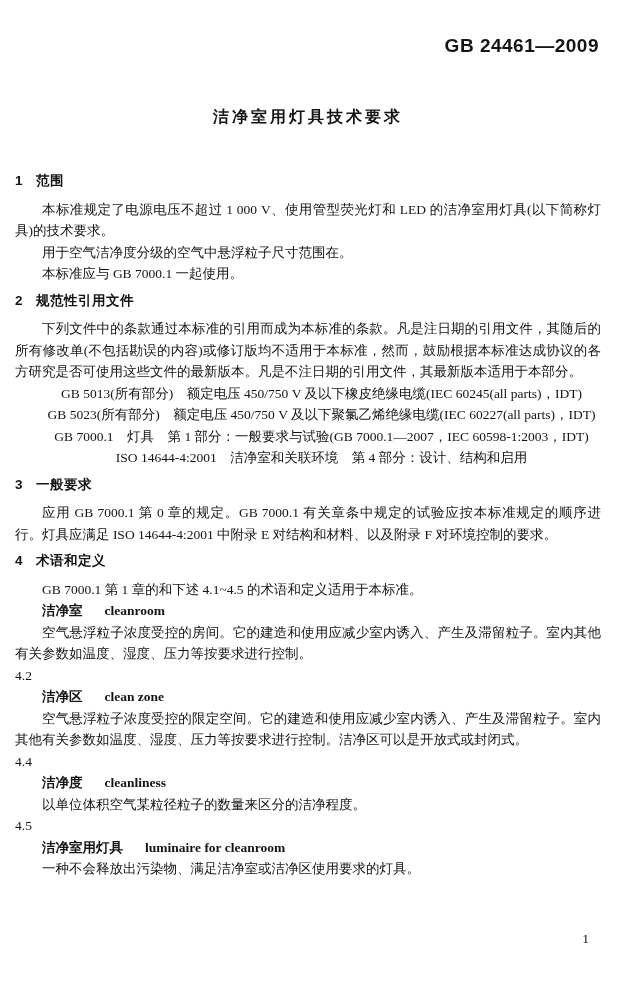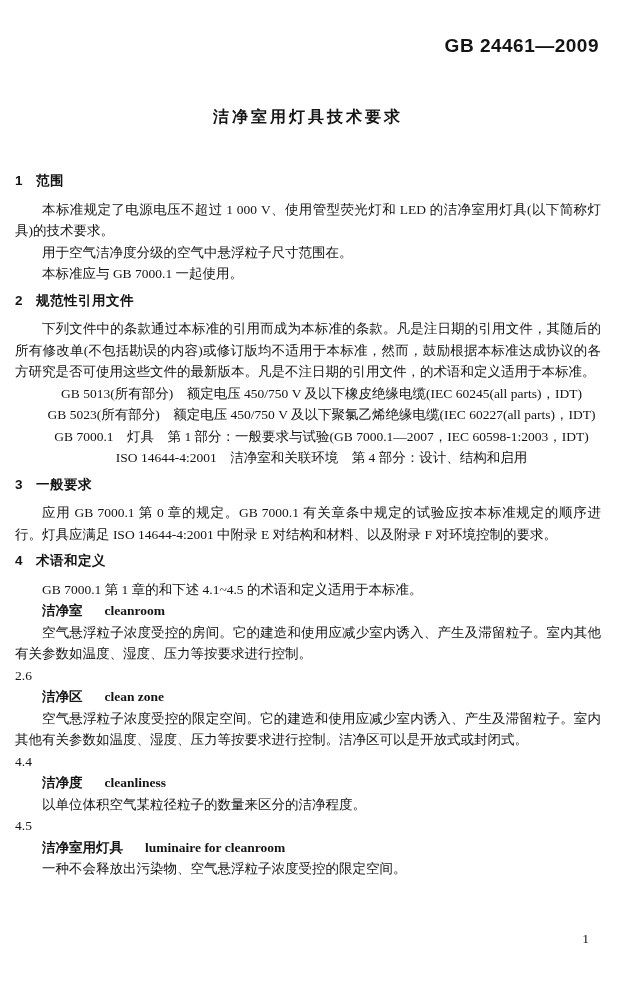--- a/index.html
+++ b/index.html
@@ -88,21 +88,21 @@
 
   <section>
     <h2 class="sec-heading first"><span class="sec-num">1</span><span class="sec-name">范围</span></h2>
     <p class="para lead">本标准规定了电源电压不超过 1 000 V、使用管型荧光灯和 LED 的洁净室用灯具(以下简称灯具)的技术要求。</p>
     <p class="para">用于空气洁净度分级的空气中悬浮粒子尺寸范围在。</p>
     <p class="para">本标准应与 GB 7000.1 一起使用。</p>
   </section>
 
   <section>
     <h2 class="sec-heading"><span class="sec-num">2</span><span class="sec-name">规范性引用文件</span></h2>
-    <p class="para lead">下列文件中的条款通过本标准的引用而成为本标准的条款。凡是注日期的引用文件，其随后的所有修改单(不包括勘误的内容)或修订版均不适用于本标准，然而，鼓励根据本标准达成协议的各方研究是否可使用这些文件的最新版本。凡是不注日期的引用文件，的术语和定义适用于本标准。</p>
+    <p class="para lead">下列文件中的条款通过本标准的引用而成为本标准的条款。凡是注日期的引用文件，其随后的所有修改单(不包括勘误的内容)或修订版均不适用于本标准，然而，鼓励根据本标准达成协议的各方研究是否可使用这些文件的最新版本。凡是不注日期的引用文件，其最新版本适用于本部分。</p>
     <p class="ref-line">GB 5013(所有部分)　额定电压 450/750 V 及以下橡皮绝缘电缆(IEC 60245(all parts)，IDT)</p>
     <p class="ref-line">GB 5023(所有部分)　额定电压 450/750 V 及以下聚氯乙烯绝缘电缆(IEC 60227(all parts)，IDT)</p>
     <p class="ref-line">GB 7000.1　灯具　第 1 部分：一般要求与试验(GB 7000.1—2007，IEC 60598-1:2003，IDT)</p>
     <p class="ref-line">ISO 14644-4:2001　洁净室和关联环境　第 4 部分：设计、结构和启用</p>
   </section>
 
   <section>
     <h2 class="sec-heading"><span class="sec-num">3</span><span class="sec-name">一般要求</span></h2>
     <p class="para lead">应用 GB 7000.1 第 0 章的规定。GB 7000.1 有关章条中规定的试验应按本标准规定的顺序进行。灯具应满足 ISO 14644-4:2001 中附录 E 对结构和材料、以及附录 F 对环境控制的要求。</p>
   </section>
@@ -110,34 +110,34 @@
   <section>
     <h2 class="sec-heading"><span class="sec-num">4</span><span class="sec-name">术语和定义</span></h2>
     <p class="para lead">GB 7000.1 第 1 章的和下述 4.1~4.5 的术语和定义适用于本标准。</p>
 
     <div class="def-item">
       <p class="def-term"><span>洁净室</span><span class="en">cleanroom</span></p>
       <p class="def-text">空气悬浮粒子浓度受控的房间。它的建造和使用应减少室内诱入、产生及滞留粒子。室内其他有关参数如温度、湿度、压力等按要求进行控制。</p>
     </div>
 
     <div class="def-item">
-      <p class="def-num">2.6</p>
+      <p class="def-num">4.2</p>
       <p class="def-term"><span>洁净区</span><span class="en">clean zone</span></p>
       <p class="def-text">空气悬浮粒子浓度受控的限定空间。它的建造和使用应减少室内诱入、产生及滞留粒子。室内其他有关参数如温度、湿度、压力等按要求进行控制。洁净区可以是开放式或封闭式。</p>
     </div>
 
 
     <div class="def-item">
       <p class="def-num">4.4</p>
       <p class="def-term"><span>洁净度</span><span class="en">cleanliness</span></p>
       <p class="def-text">以单位体积空气某粒径粒子的数量来区分的洁净程度。</p>
     </div>
 
     <div class="def-item">
       <p class="def-num">4.5</p>
       <p class="def-term"><span>洁净室用灯具</span><span class="en">luminaire for cleanroom</span></p>
-      <p class="def-text">一种不会释放出污染物、空气悬浮粒子浓度受控的限定空间。</p>
+      <p class="def-text">一种不会释放出污染物、满足洁净室或洁净区使用要求的灯具。</p>
     </div>
   </section>
 
   <div class="page-number">1</div>
 
 </div>
 
 </body></html>

